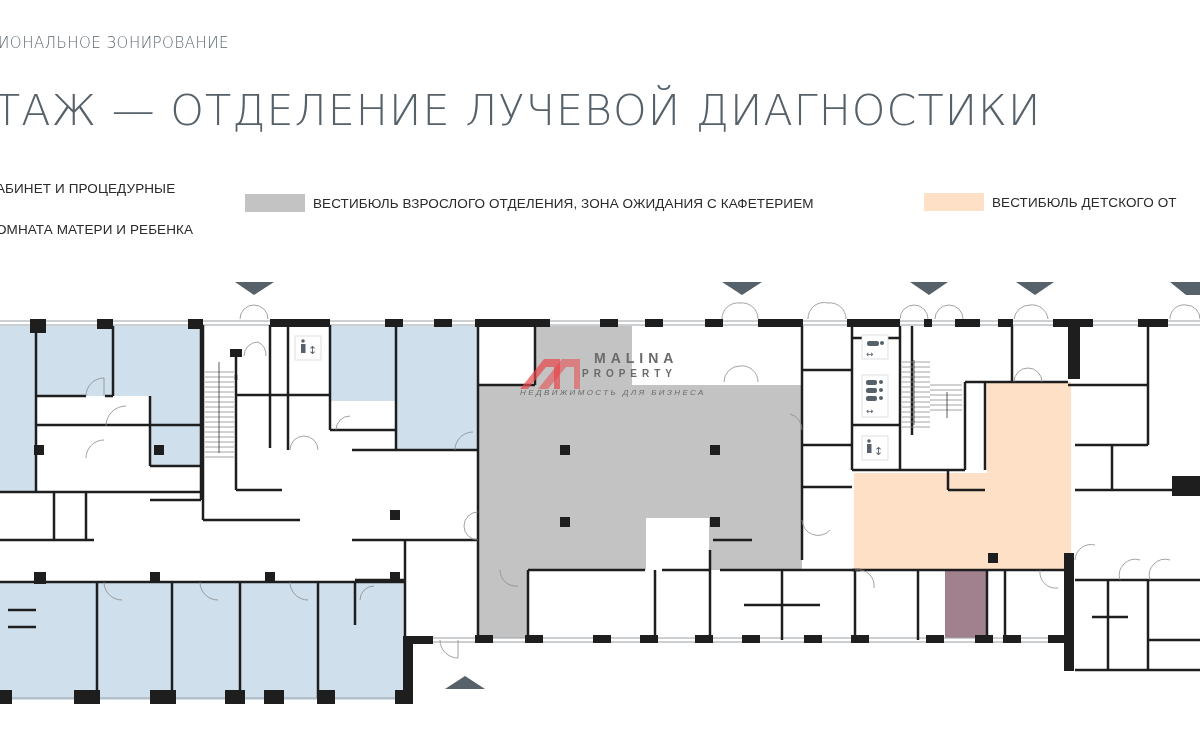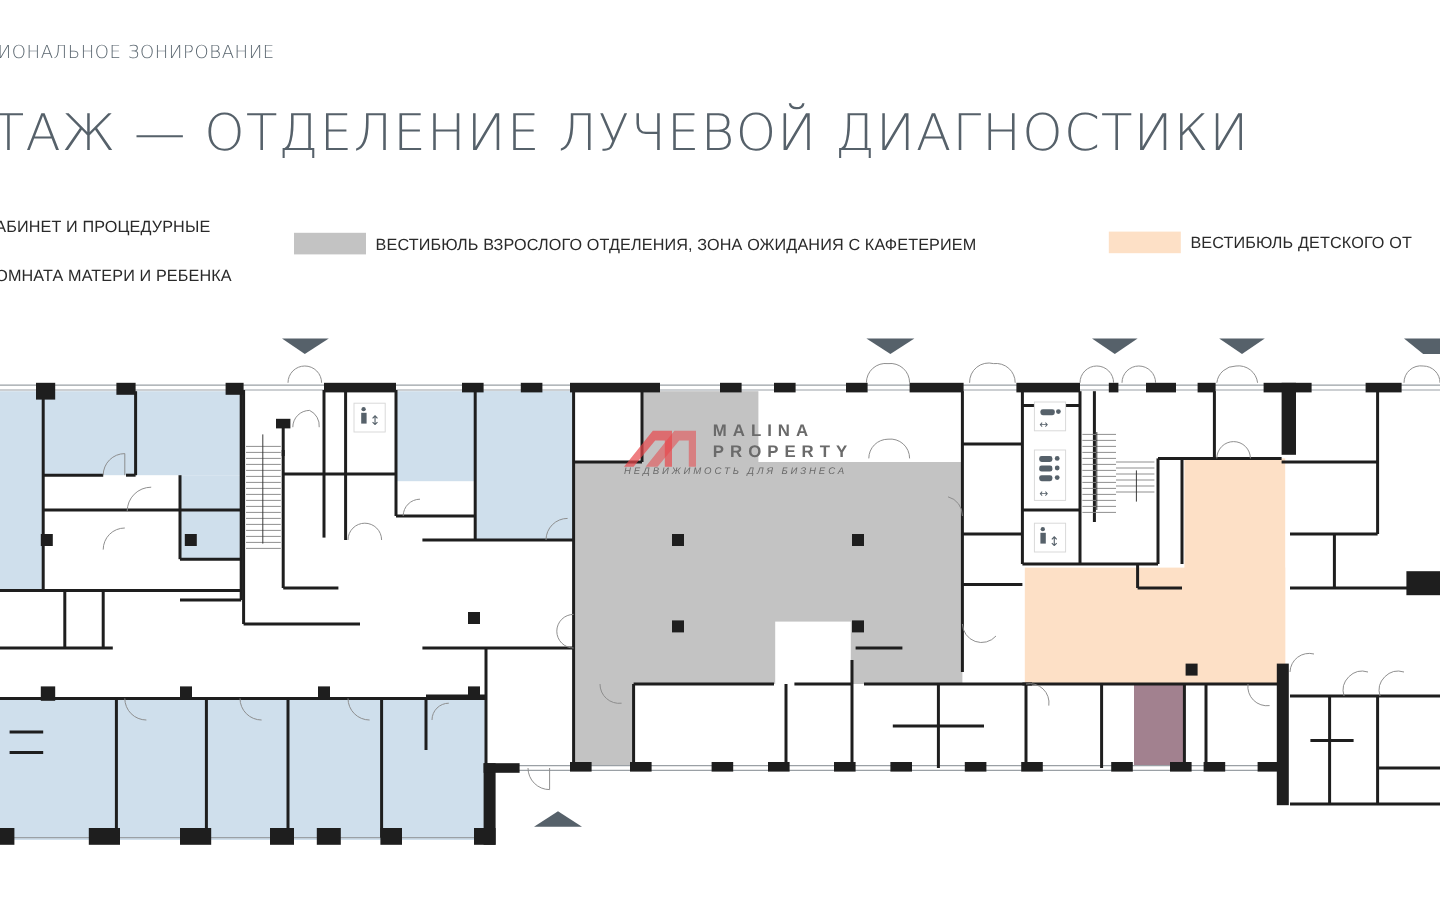--- a/index.html
+++ b/index.html
@@ -6,21 +6,21 @@
   body { width:1200px; height:753px; position:relative; overflow:hidden; font-family:"Liberation Sans", sans-serif; color:#1e1e1e; }
   .subtitle { position:absolute; left:-2px; top:34px; font-size:15px; letter-spacing:0.5px; color:#5b6770; white-space:nowrap; font-family:"DejaVu Sans", sans-serif; font-weight:300; }
   .title { position:absolute; left:-6px; top:86px; font-size:42px; letter-spacing:1px; color:#56616a; white-space:nowrap; font-family:"DejaVu Sans", sans-serif; font-weight:300; transform:scaleX(1.02); transform-origin:left; }
   .legend-item { position:absolute; display:flex; align-items:center; white-space:nowrap; font-size:13.5px; color:#2a2a2a; letter-spacing:0.1px; }
   .swatch { width:60px; height:18px; margin-right:8px; display:inline-block; }
   .legend-label { display:inline-block; }
   .plan { position:absolute; left:0; top:270px; width:1200px; height:440px; }
   .watermark { position:absolute; left:508px; top:350px; width:200px; height:55px;margin-left:12px; }
   .wm-logo { position:absolute; left:0; top:3px; }
   .wm-name1 { position:absolute; left:74px; top:0px; font-size:14px; letter-spacing:5px; color:#6a6a6a; font-weight:bold; }
-  .wm-name2 { position:absolute; left:74px; top:18px; font-size:14px; letter-spacing:5px; color:#6a6a6a; font-weight:bold; }
+  .wm-name2 { position:absolute; left:62px; top:18px; font-size:10px; letter-spacing:5px; color:#6a6a6a; font-weight:bold; }
   .wm-tag { position:absolute; left:0px; top:38px; font-size:8px; letter-spacing:2.4px; color:#6a6a6a; white-space:nowrap;font-style:italic; }
 </style>
 </head>
 <body>
 
 <div class="subtitle">ИОНАЛЬНОЕ ЗОНИРОВАНИЕ</div>
 <div class="title">ТАЖ — ОТДЕЛЕНИЕ ЛУЧЕВОЙ ДИАГНОСТИКИ</div>
 
 <div class="legend-item" style="left:-4px; top:181px;">
   <span class="legend-label">АБИНЕТ И ПРОЦЕДУРНЫЕ</span>

